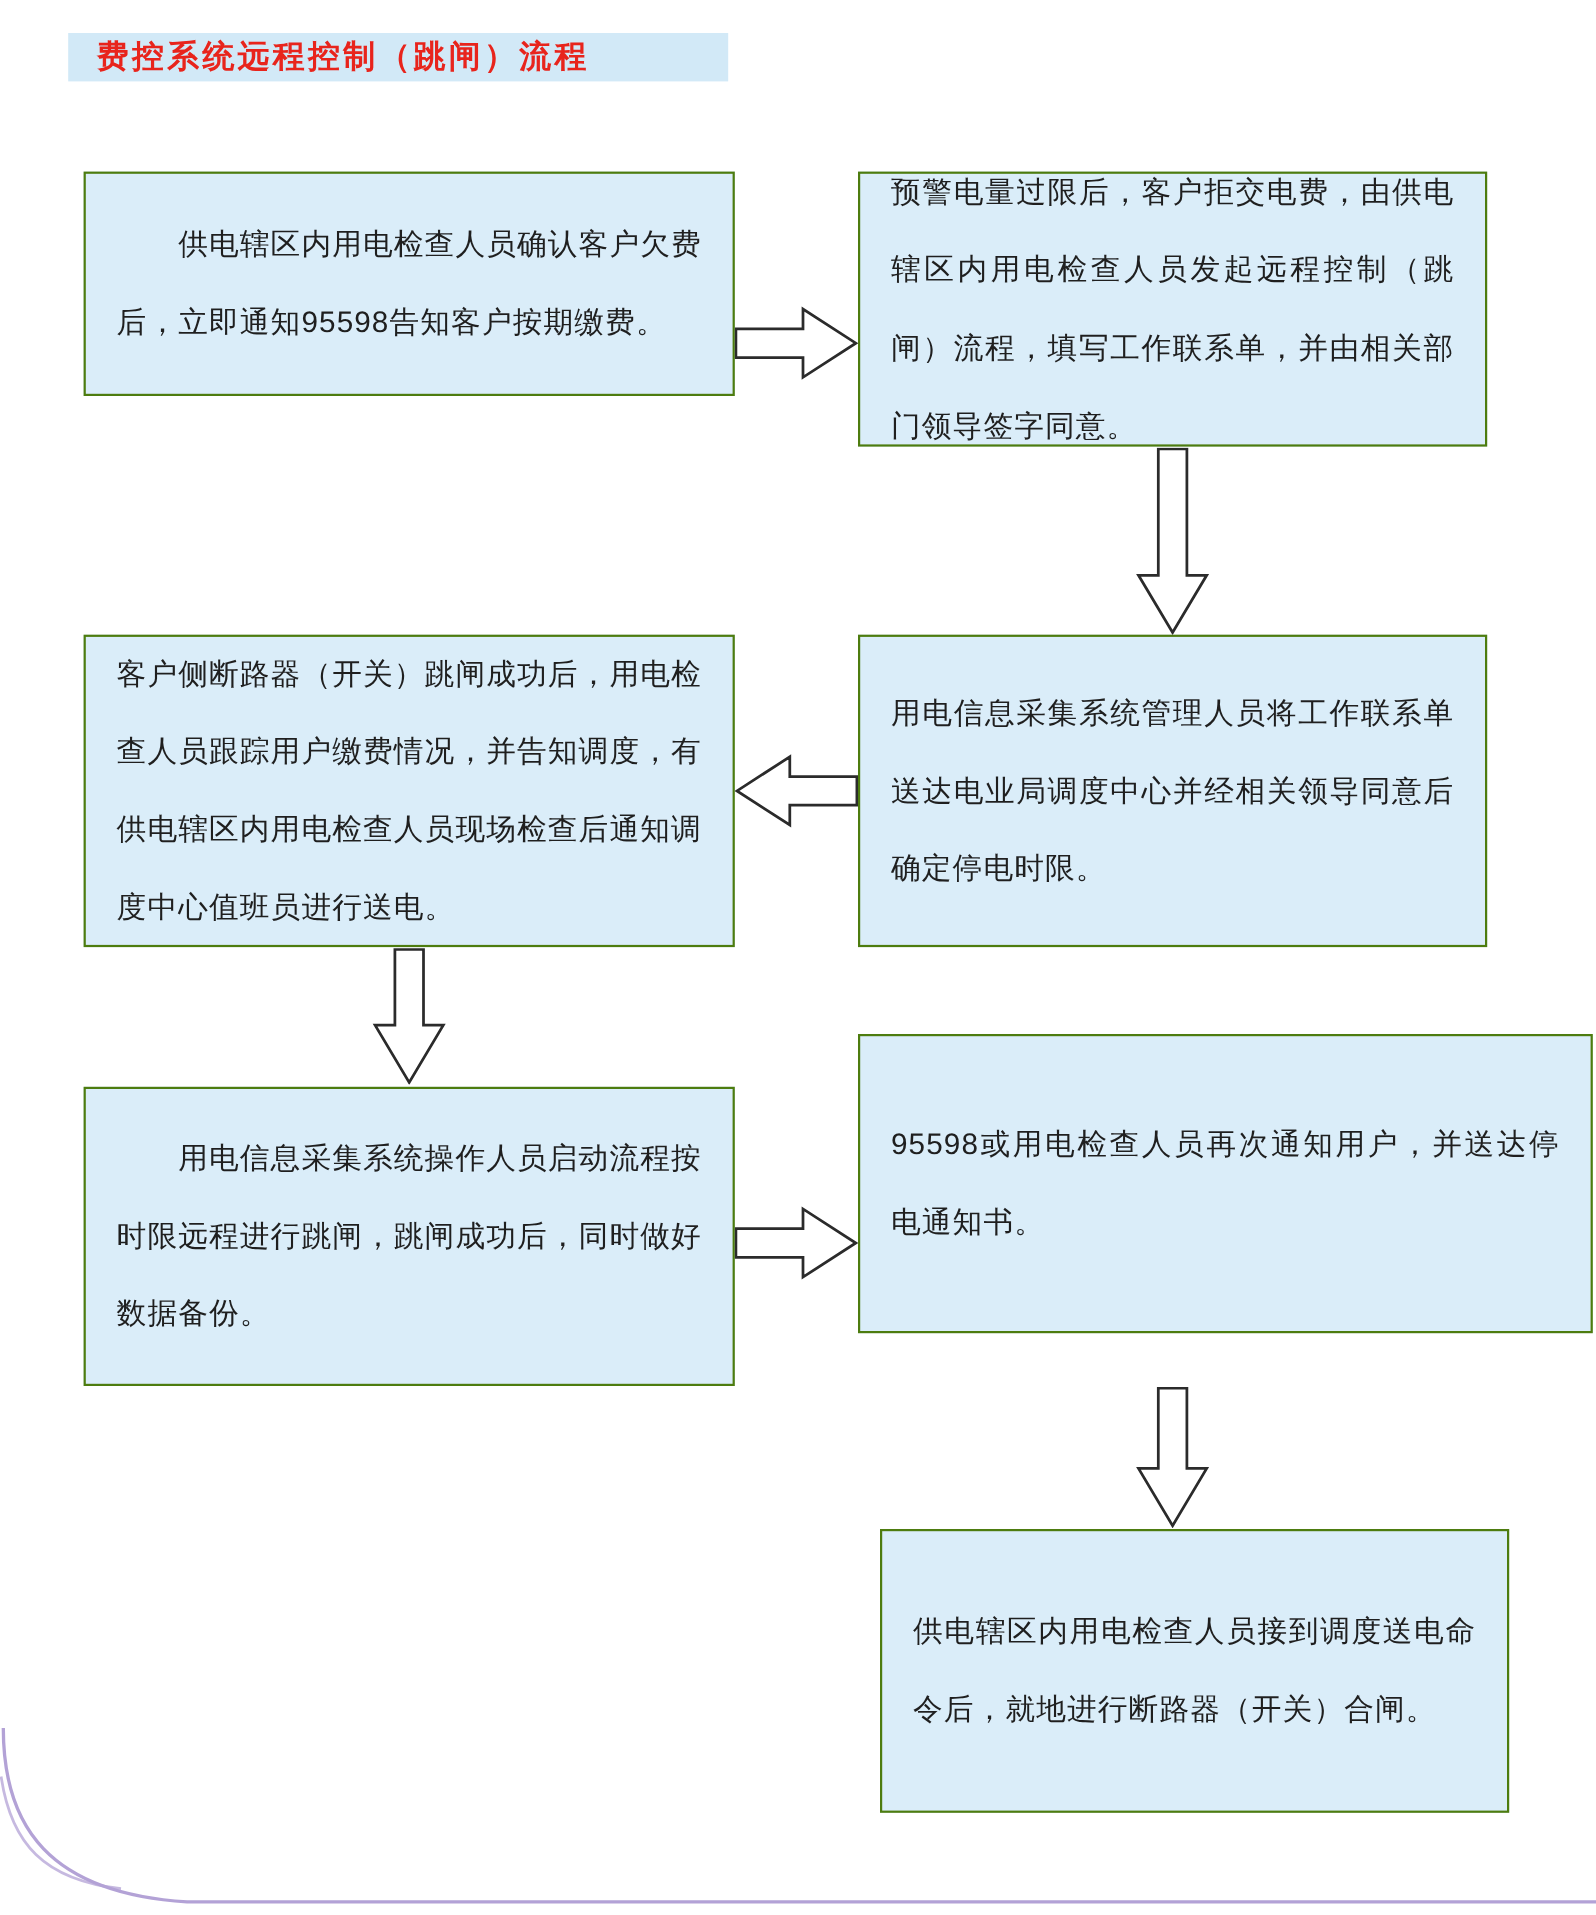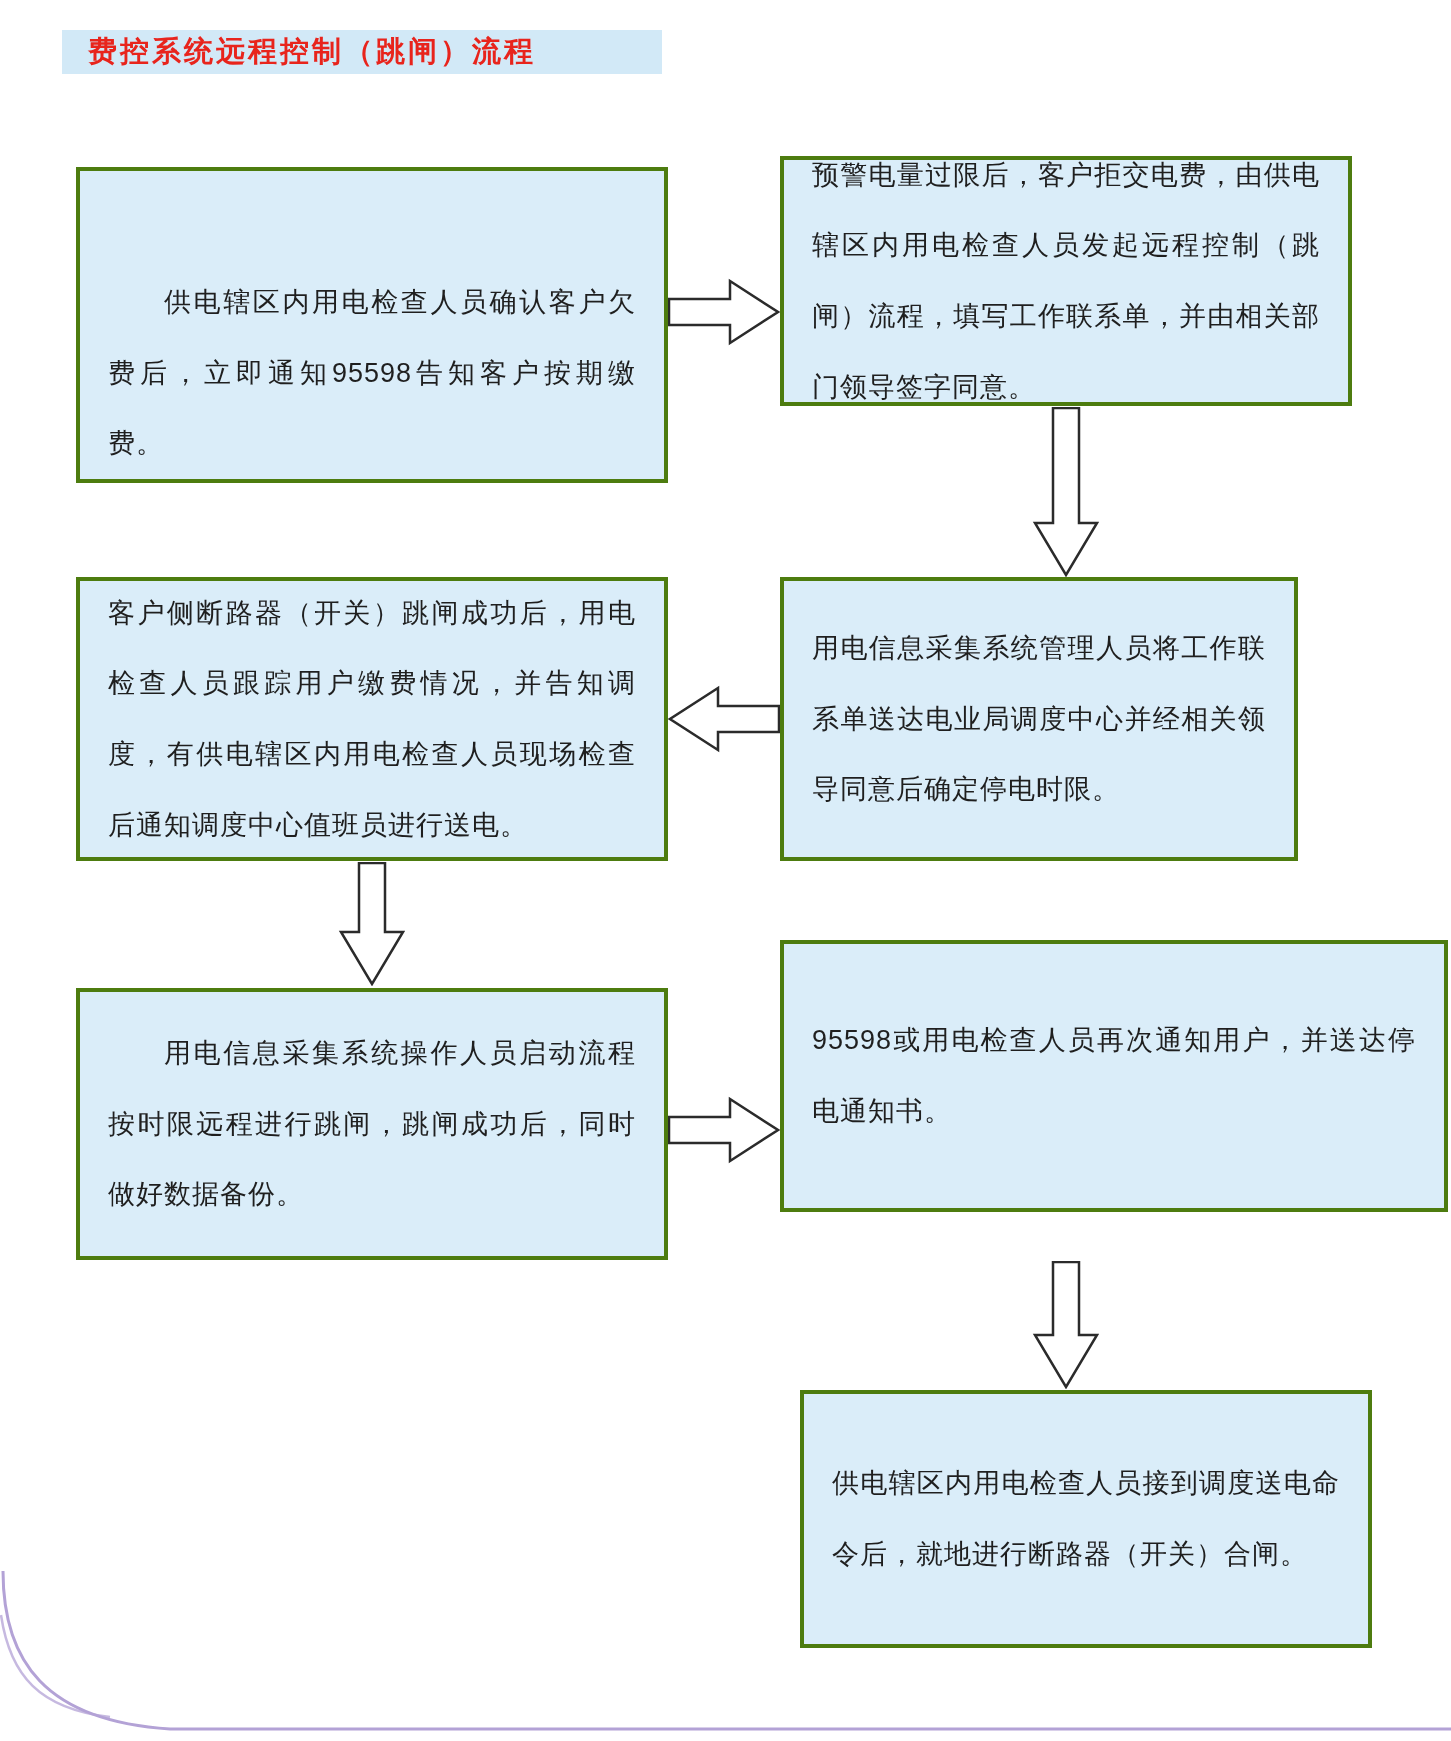--- a/index.html
+++ b/index.html
@@ -16,36 +16,36 @@
     background:#d2e9f7;
     display:flex;align-items:center;
     padding-left:26px;box-sizing:border-box;
   }
   .title-bar span{
     font-size:29px;font-weight:bold;color:#e8241c;letter-spacing:3px;
   }
   .box{
     position:absolute;
     background:#daedf9;
-    border:4px solid #4d7c0f;
+    border:2px solid #4d7c0f;
     box-sizing:border-box;
     display:flex;align-items:center;
     padding:0 28px;
   }
   .box p{
     margin:0;width:100%;
     font-size:27px;line-height:2.62;
     color:#1f1f1f;letter-spacing:1px;
     text-align:justify;text-justify:inter-ideograph;
     word-break:break-all;
   }
   .box p.indent{text-indent:56px;}
-  .b1{left:76px;top:167px;width:592px;height:316px;align-items:flex-end;}
+  .b1{left:76px;top:156px;width:592px;height:204px;}
   .b2{left:780px;top:156px;width:572px;height:250px;}
-  .b3{left:780px;top:577px;width:518px;height:284px;}
+  .b3{left:780px;top:577px;width:572px;height:284px;}
   .b4{left:76px;top:577px;width:592px;height:284px;}
   .b5{left:76px;top:988px;width:592px;height:272px;}
   .b6{left:780px;top:940px;width:668px;height:272px;}
   .b7{left:800px;top:1390px;width:572px;height:258px;}
   .arrow{position:absolute;}
   .a1{left:668px;top:276px;}
   .a2{left:1030px;top:407px;}
   .a3{left:668px;top:683px;}
   .a4{left:336px;top:862px;}
   .a5{left:668px;top:1094px;}

